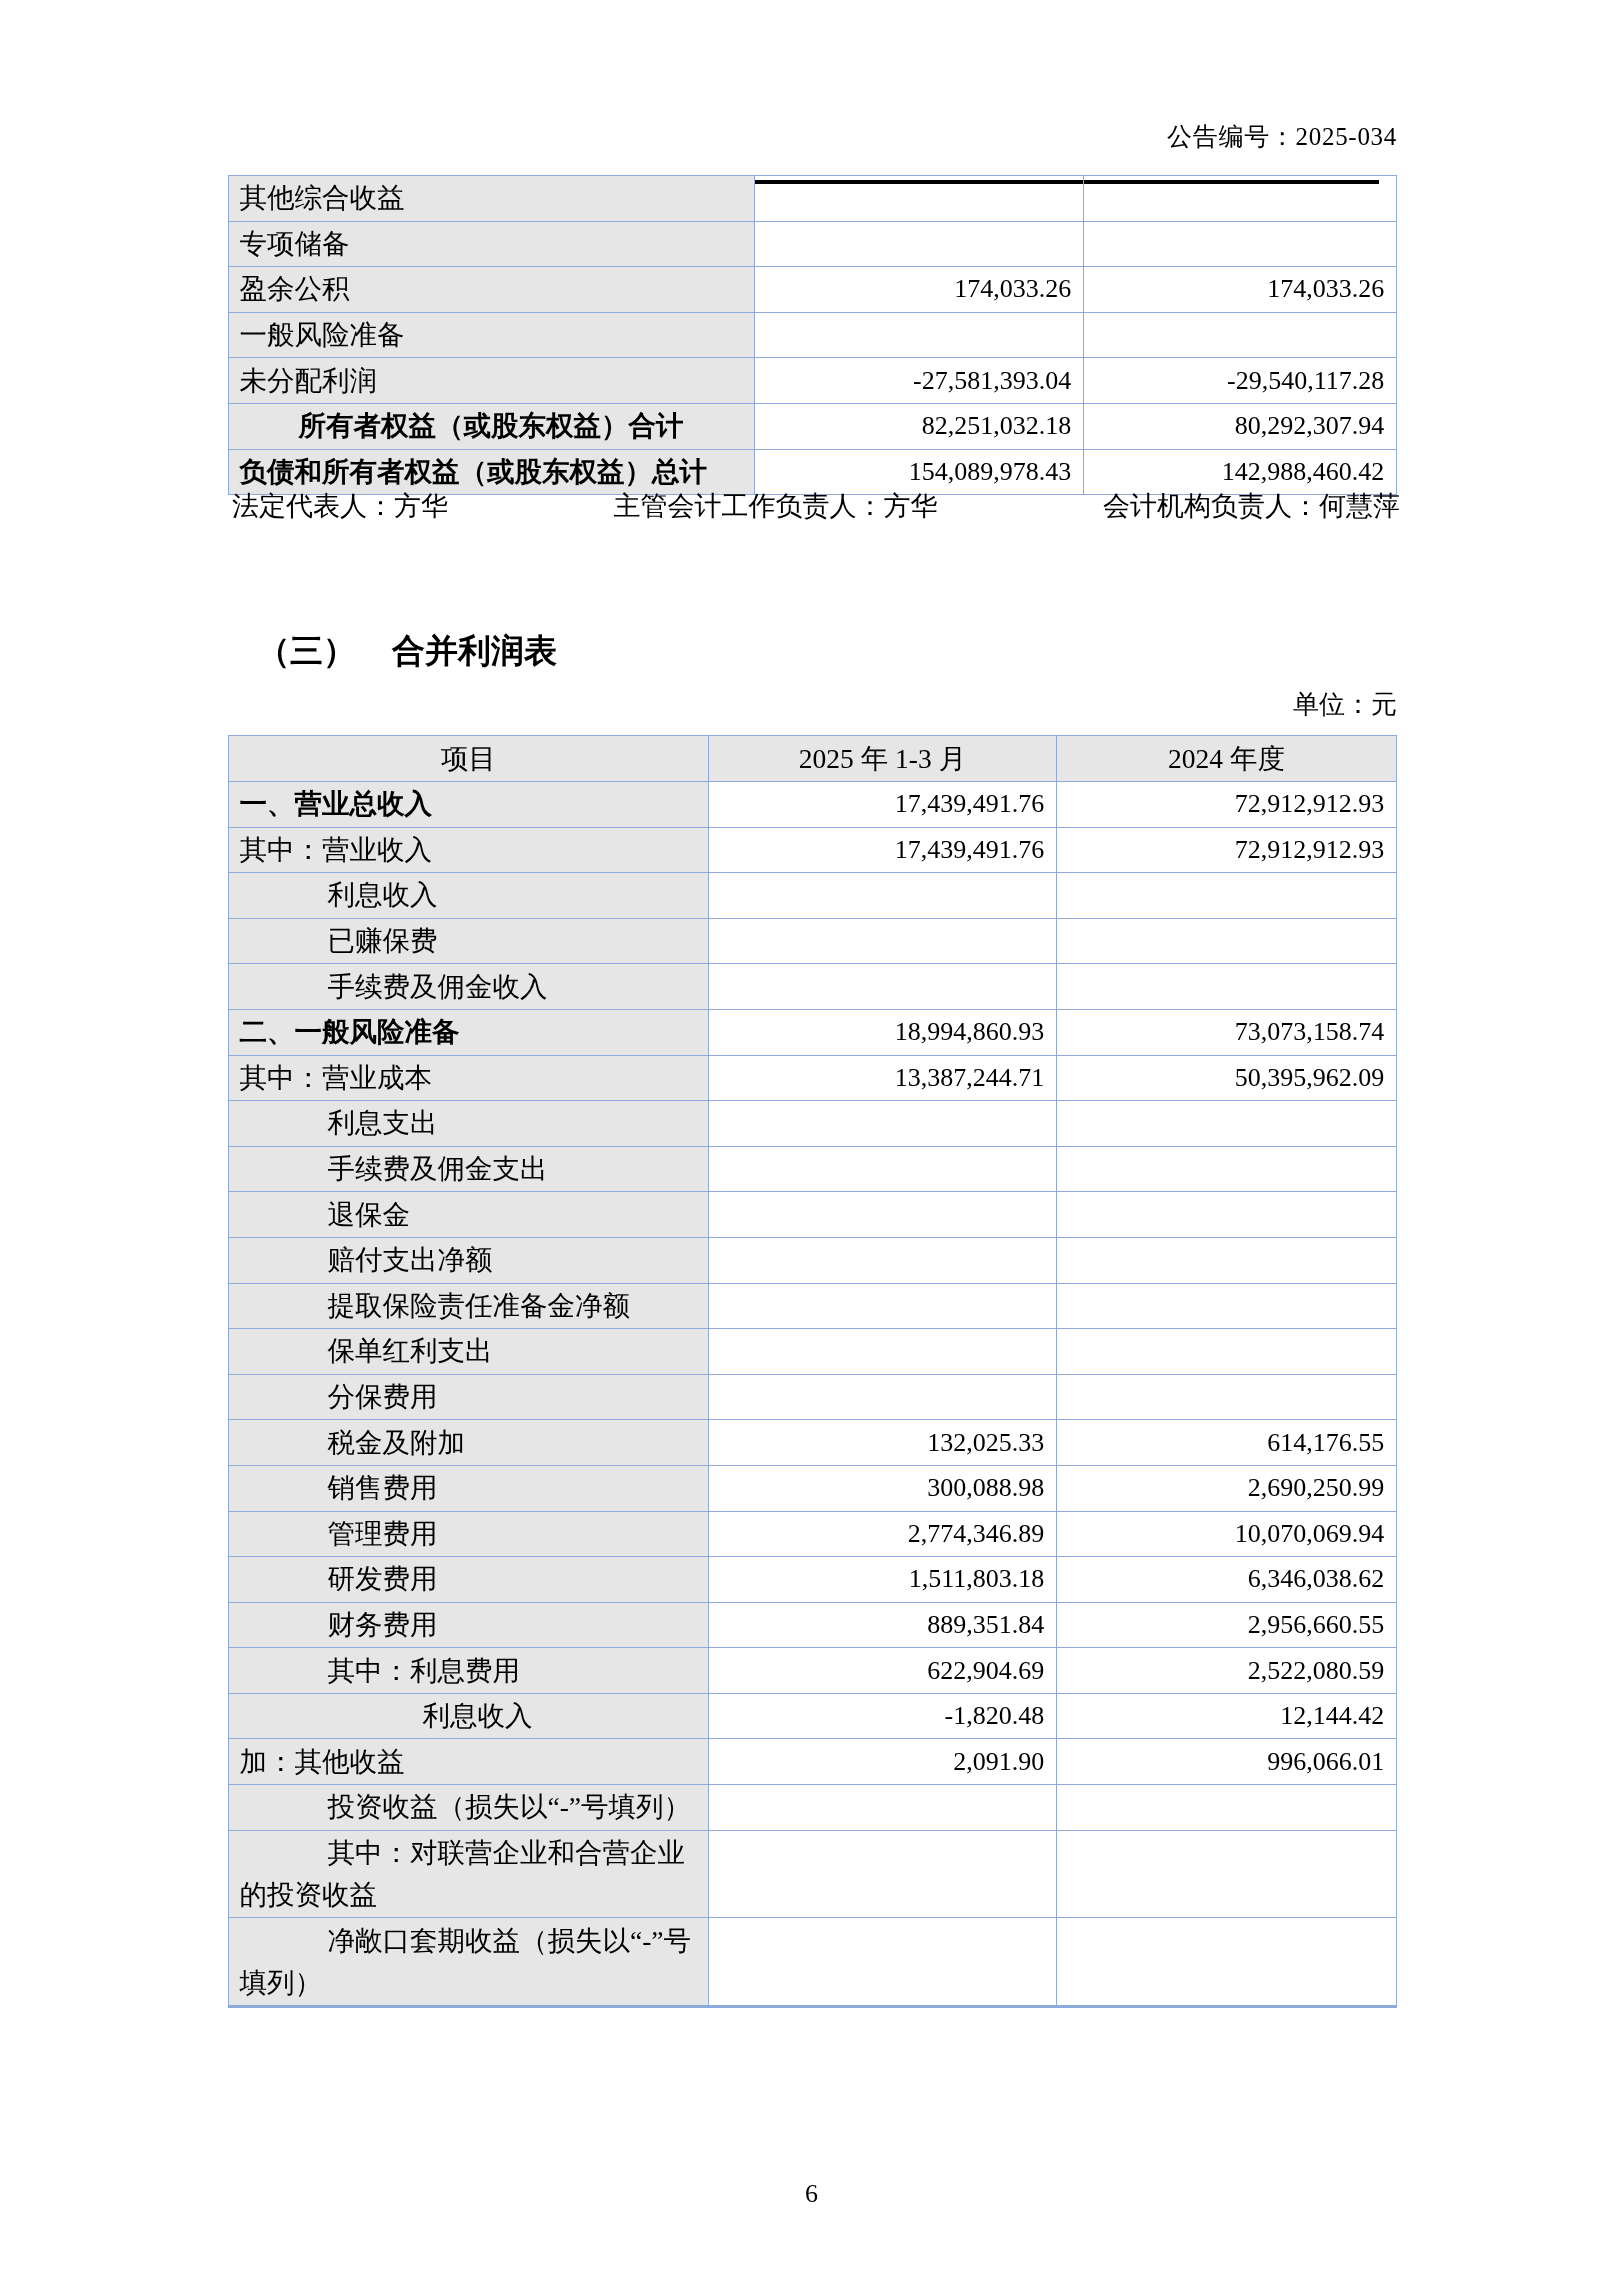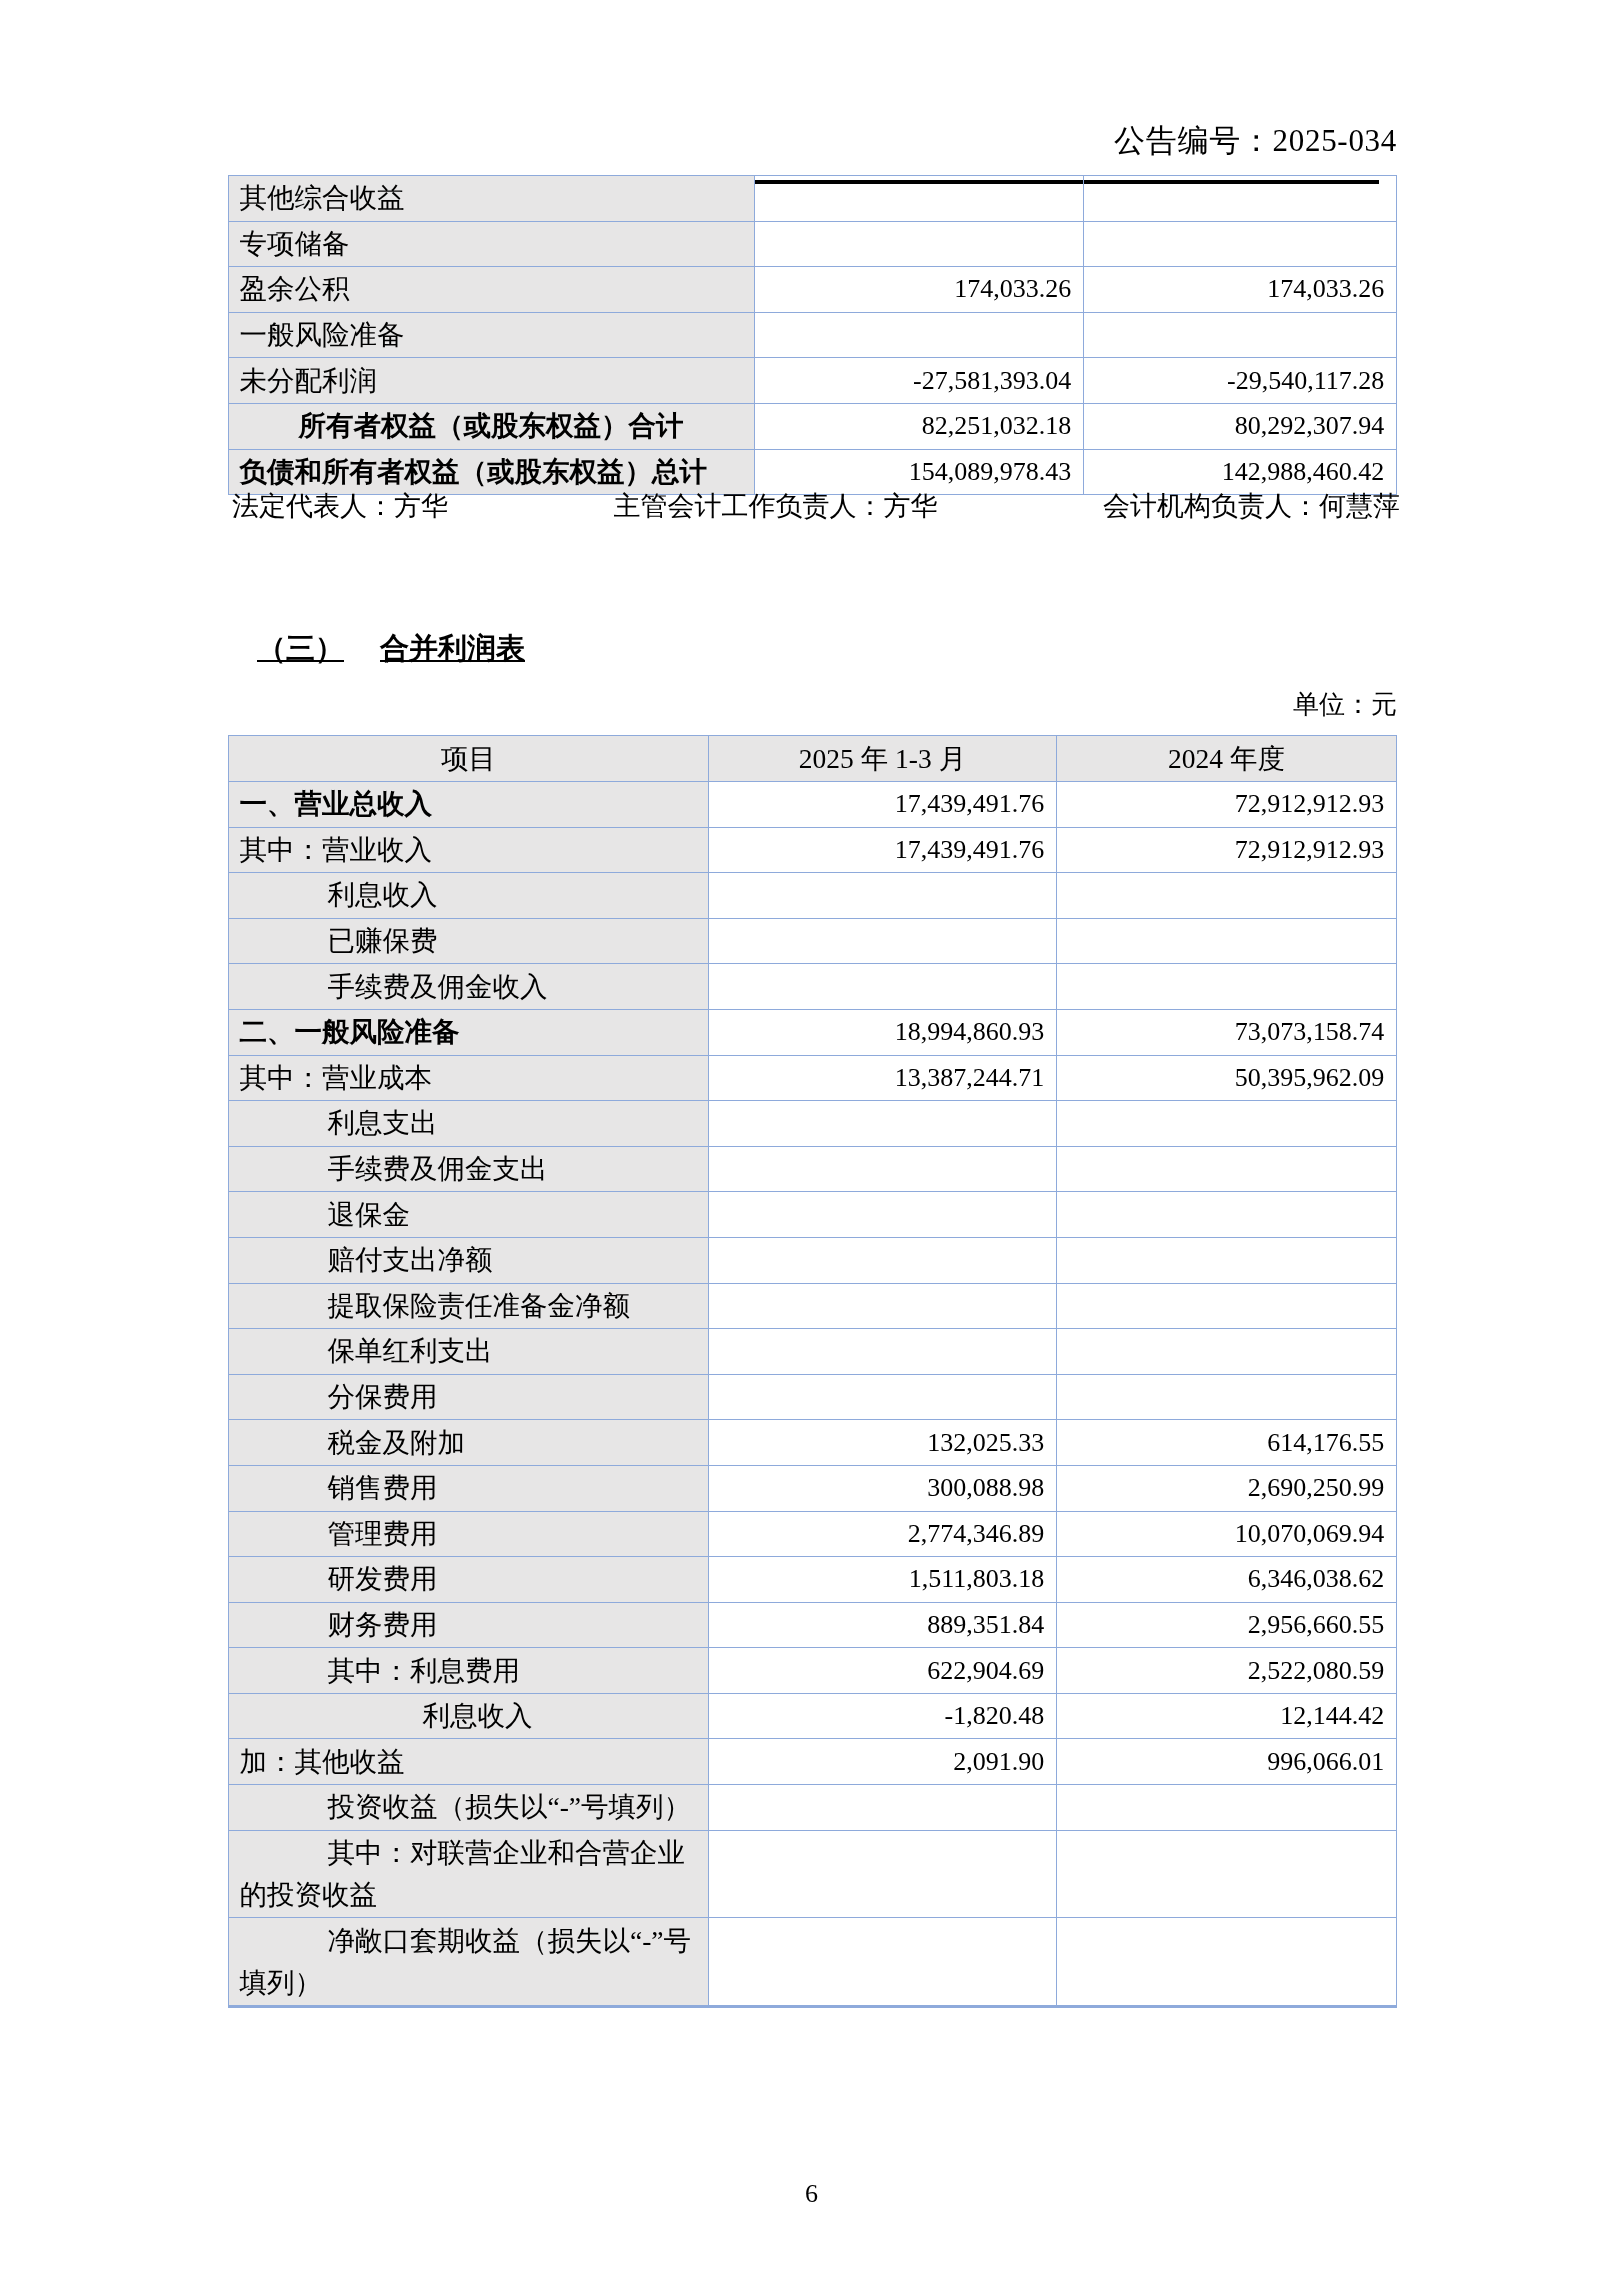--- a/index.html
+++ b/index.html
@@ -6,21 +6,21 @@
   .page {
     position:relative;
     width:1623px; height:2295px;
     background:#ffffff;
     font-family:"Liberation Serif","DejaVu Serif",serif;
     color:#000;
     overflow:hidden;
   }
   .notice {
     position:absolute; top:120px; left:229px; width:1168px;
-    text-align:right; font-size:31px; letter-spacing:0.7px;
+    text-align:right; font-size:25px; letter-spacing:0.7px;
   }
   table.tbl {
     position:absolute; left:228px;
     border-collapse:collapse; table-layout:fixed;
     width:1168px;
   }
   .tbl td, .tbl th {
     border:1.3px solid #8EAADB;
     padding:0; vertical-align:middle;
     overflow:hidden;
@@ -54,21 +54,21 @@
   }
   .t1 tr.first td.num.lastcol::after {right:17px;}
 
   .signers {
     position:absolute; top:488px; left:232px; width:1168px;
     display:flex; justify-content:space-between;
     font-size:27px;
   }
   .heading {
     position:absolute; top:629px; left:257px;
-    font-size:29px; font-weight:bold;text-decoration:underline;
+    font-size:33px; font-weight:bold;
   }
   .heading .gap {margin-left:36px;}
   .unit {
     position:absolute; top:687px; left:229px; width:1168px;
     text-align:right; font-size:26px;
   }
 
   .t2 {top:735px;}
   .t2 tr {height:44px;}
   .t2 th {

